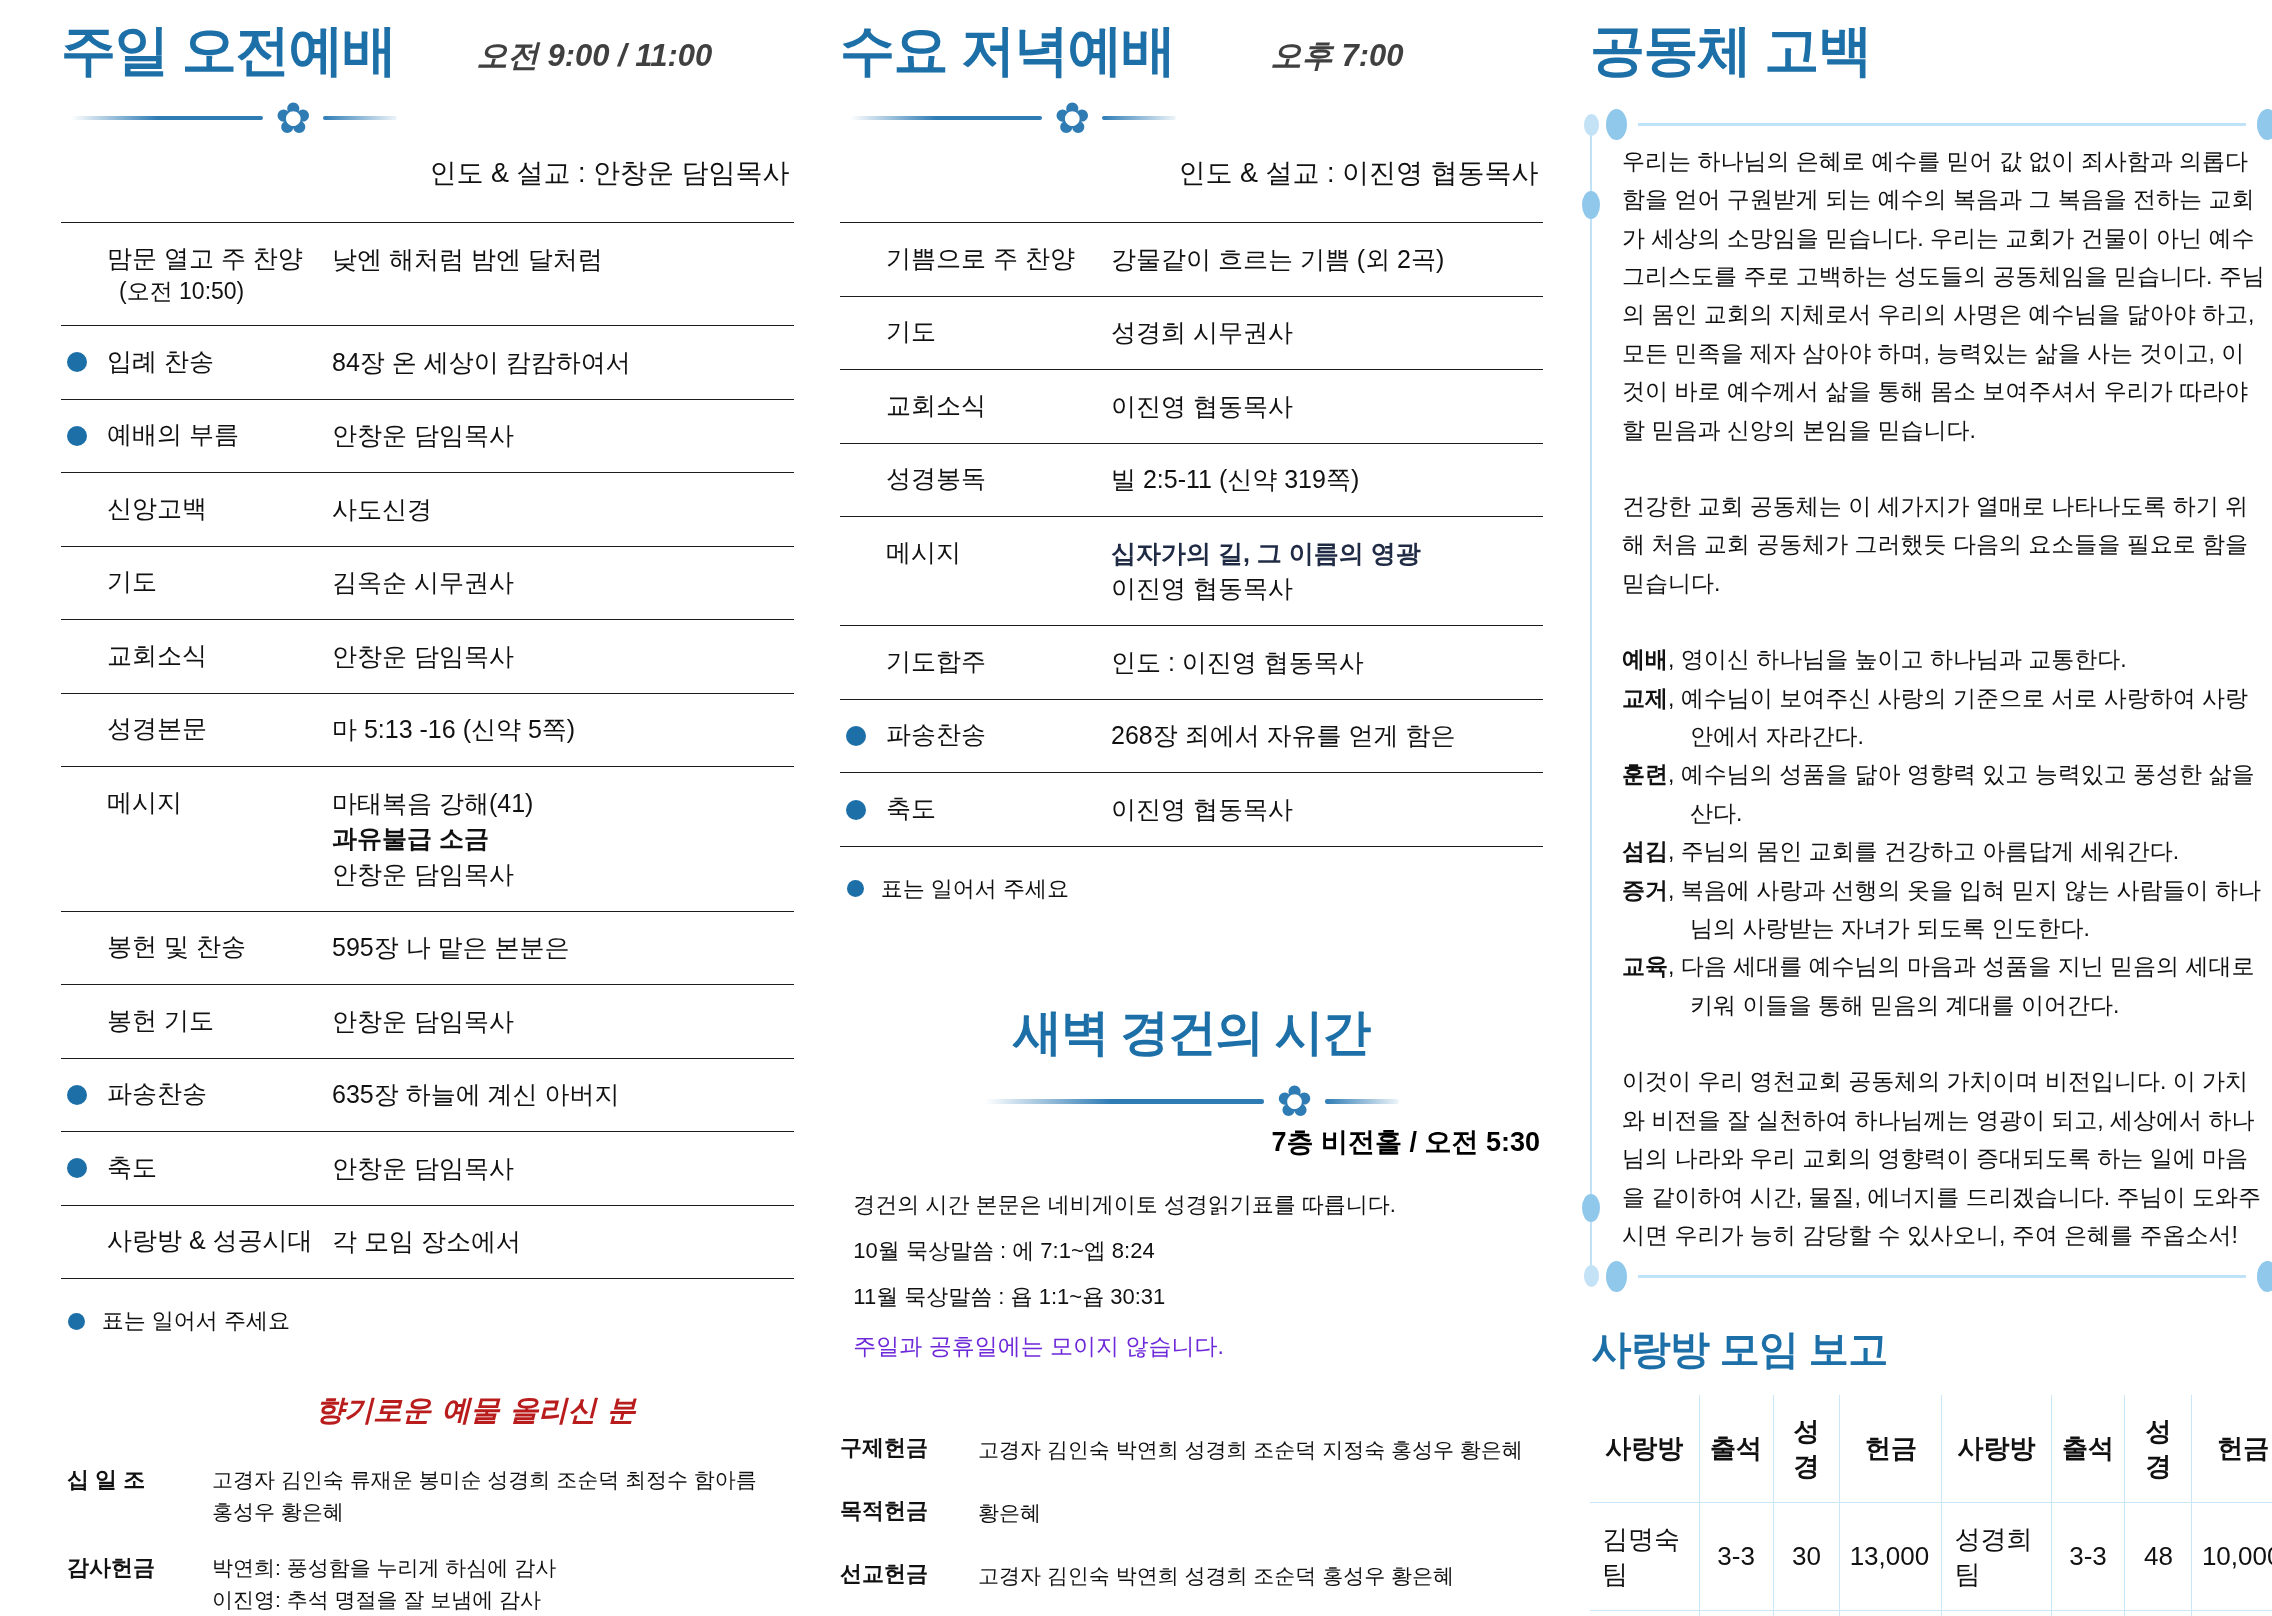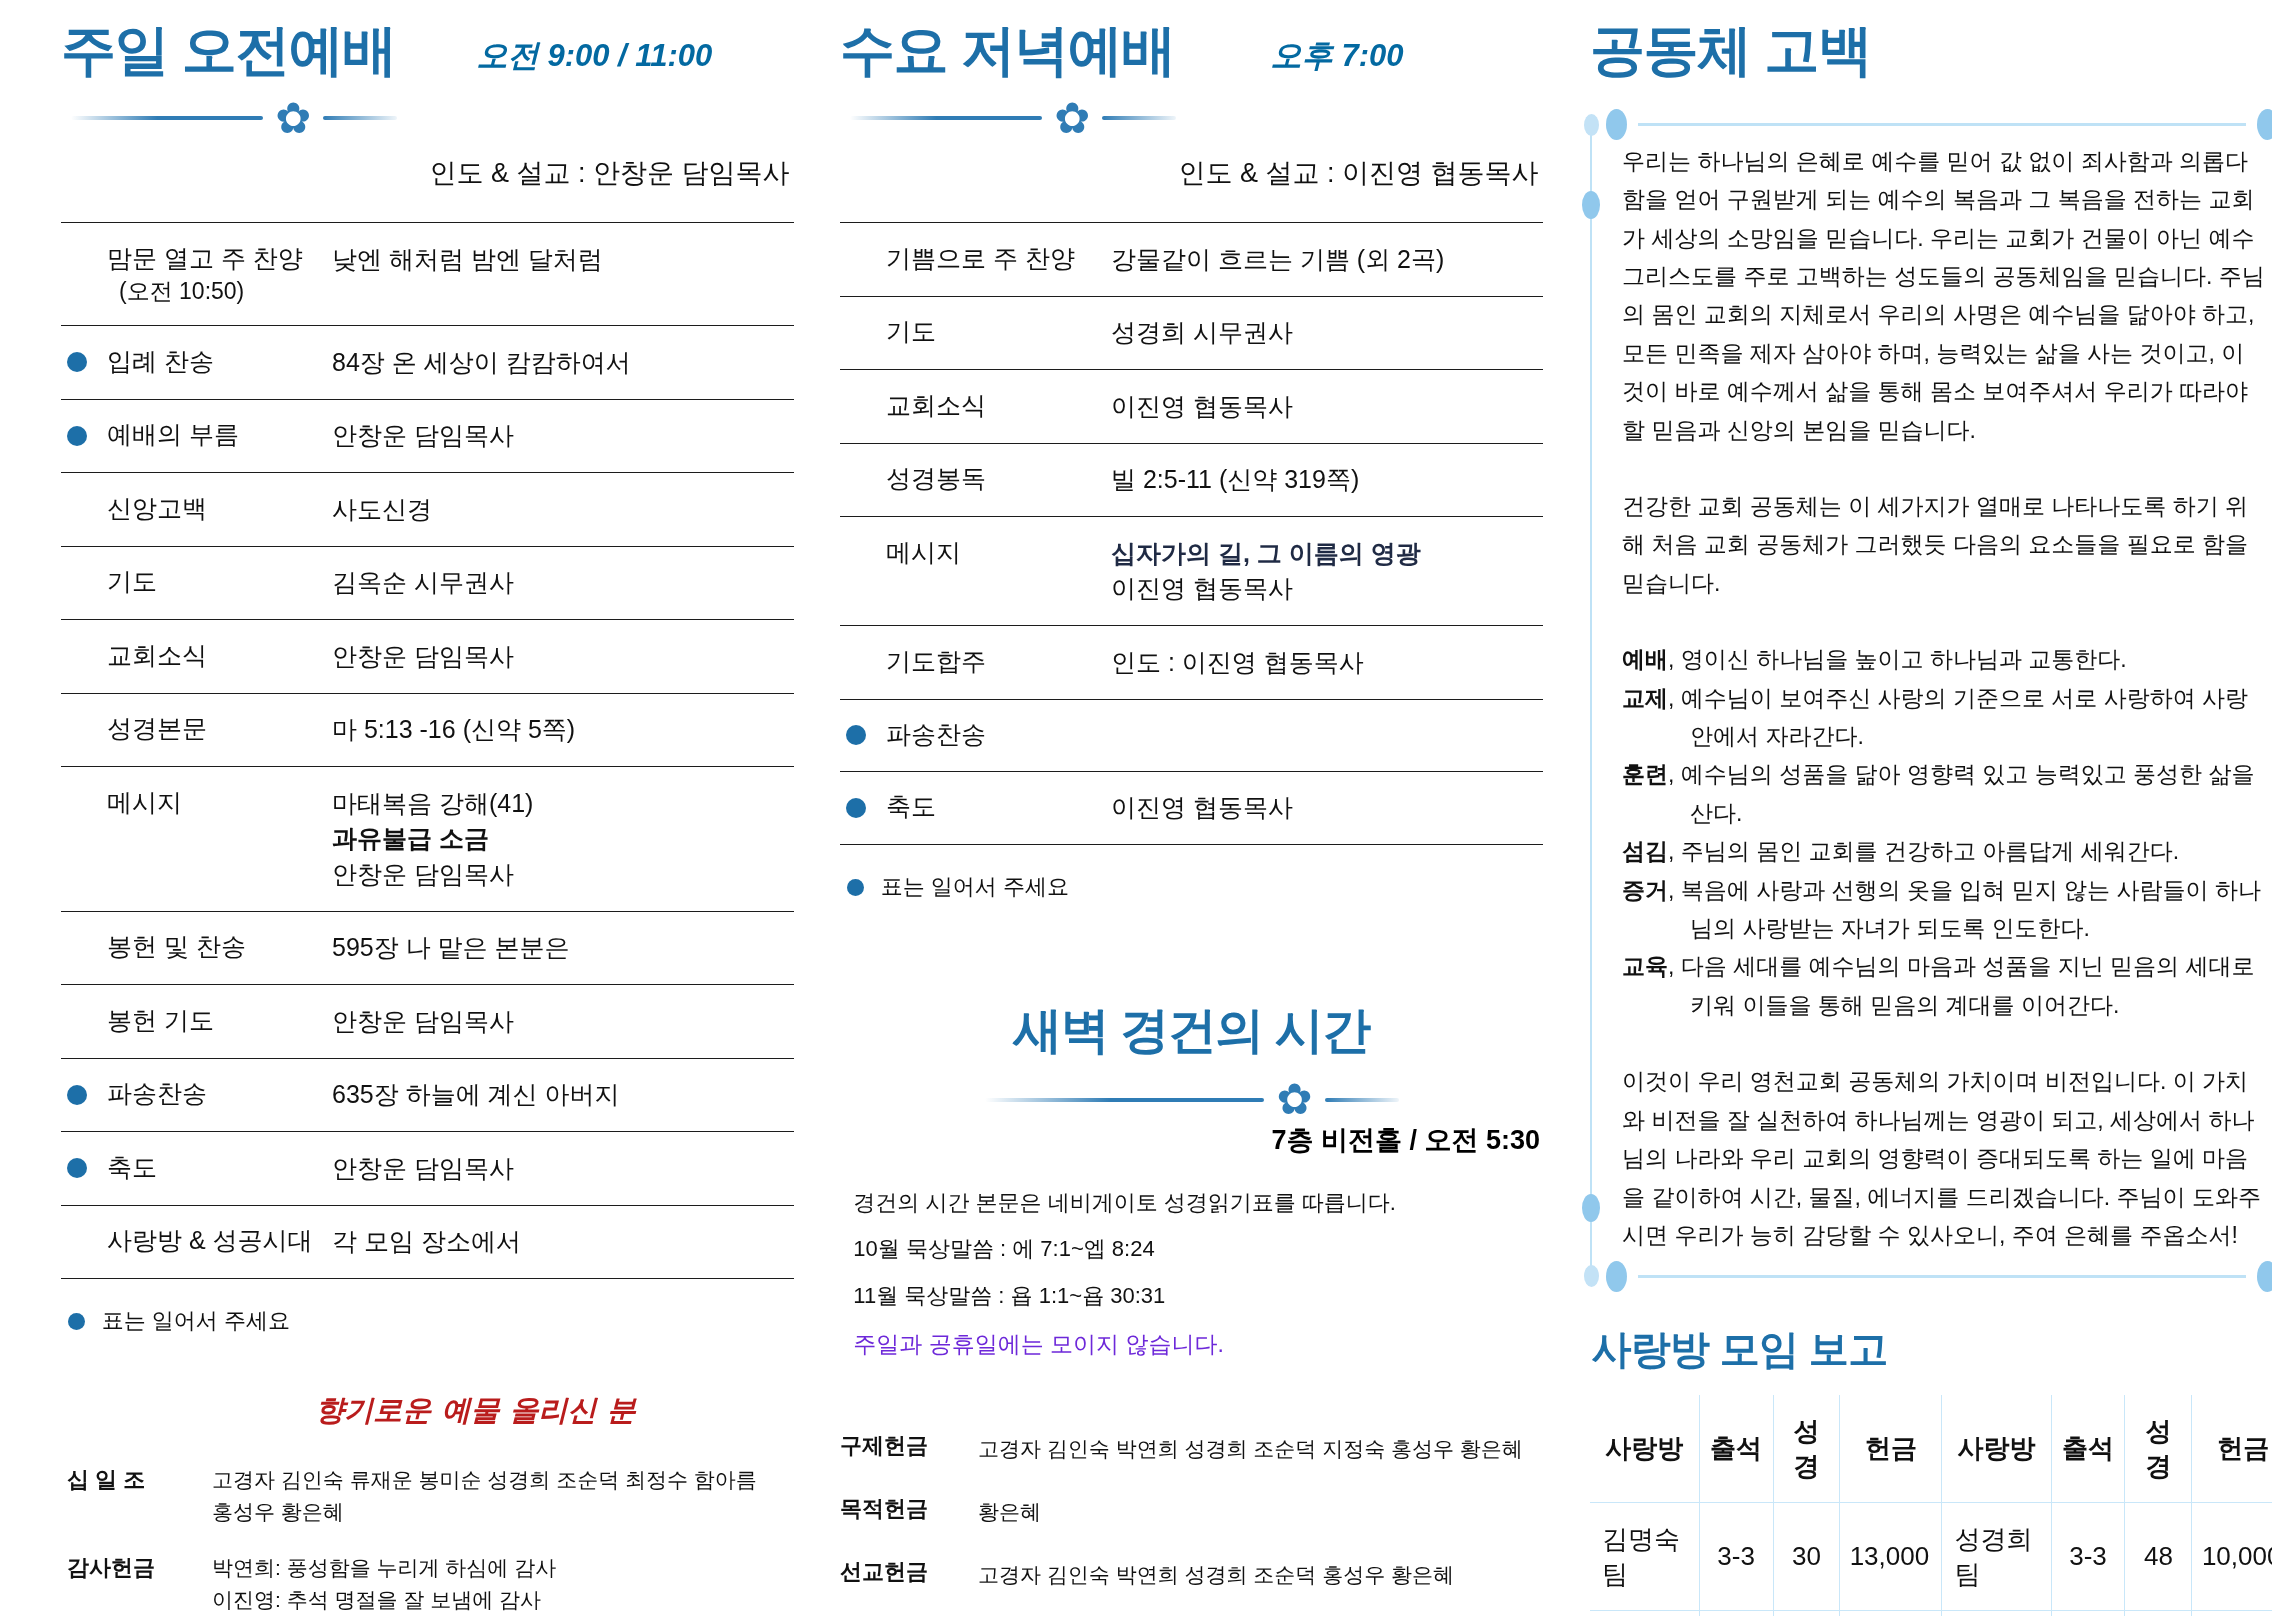--- a/index.html
+++ b/index.html
@@ -6,21 +6,21 @@
   body{font-family:"Liberation Sans", sans-serif;color:#111;}
   .page{width:2273px;height:1616px;position:relative;background:#fff;display:flex;overflow:hidden;margin-left:30px;}
   .col{flex:none;}
   .col-left{width:733px;margin:22px 0 0 31px;}
   .col-mid{width:703px;margin:22px 0 0 46px;}
   .col-right{width:704px;margin:22px 0 0 47px;}
 
   
   .sec-head{display:flex;align-items:flex-end;}
   .sec-title{font-size:55px;font-weight:800;color:#1D6FA8;margin:0;letter-spacing:-1.5px;line-height:1.05;white-space:nowrap;}
-  .time{font-size:31px;font-weight:700;font-style:italic;color:#0369a1;padding-bottom:3px;white-space:nowrap;text-align:right;}
+  .time{font-size:31px;font-weight:700;font-style:italic;color:#404040;padding-bottom:3px;white-space:nowrap;text-align:right;}
   .col-left .time{margin-left:81px;}
   .col-mid .time{margin-left:96px;}
   .leader{text-align:right;font-size:27px;margin:18px 4.4px 31px 0;color:#111;}
 
   
   .divider{display:flex;align-items:center;width:326px;margin:19px 0 3px 10.4px;}
   .divider .l1{flex:1;height:4.4px;border-radius:2.2px;background:linear-gradient(to right,rgba(47,124,181,0),#2F7CB5 45%,#2F7CB5);}
   .divider .flower{font-size:43px;color:#2F7CB5;line-height:.9;margin:0 12px;}
   .divider .l2{width:74px;height:4.4px;border-radius:2.2px;background:linear-gradient(to right,#2F7CB5,rgba(47,124,181,0.08));}
   .divider.center{margin:16.3px auto 3px auto;width:414px;}
@@ -232,20 +232,21 @@
           <span class="vline">이진영 협동목사</span>
         </div>
       </div>
       <div class="srow">
         <div class="rlabel">기도합주</div>
         <div class="rvalue">인도 : 이진영 협동목사</div>
       </div>
       <div class="srow">
         <span class="bullet"></span>
         <div class="rlabel">파송찬송</div>
+        <div class="rvalue">268장 죄에서 자유를 얻게 함은</div>
       </div>
       <div class="srow">
         <span class="bullet"></span>
         <div class="rlabel">축도</div>
         <div class="rvalue">이진영 협동목사</div>
       </div>
     </div>
 
     <div class="stand-note">
       <span class="nbullet"></span>

